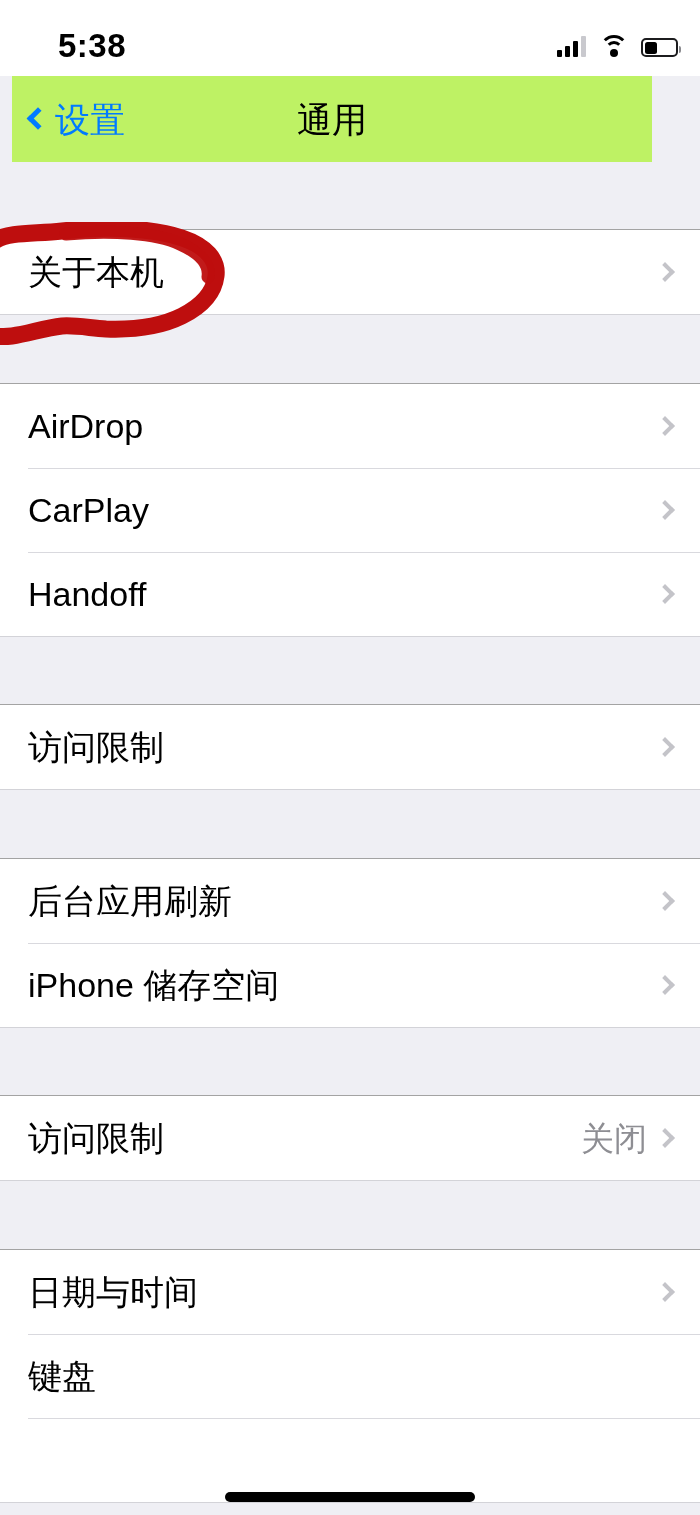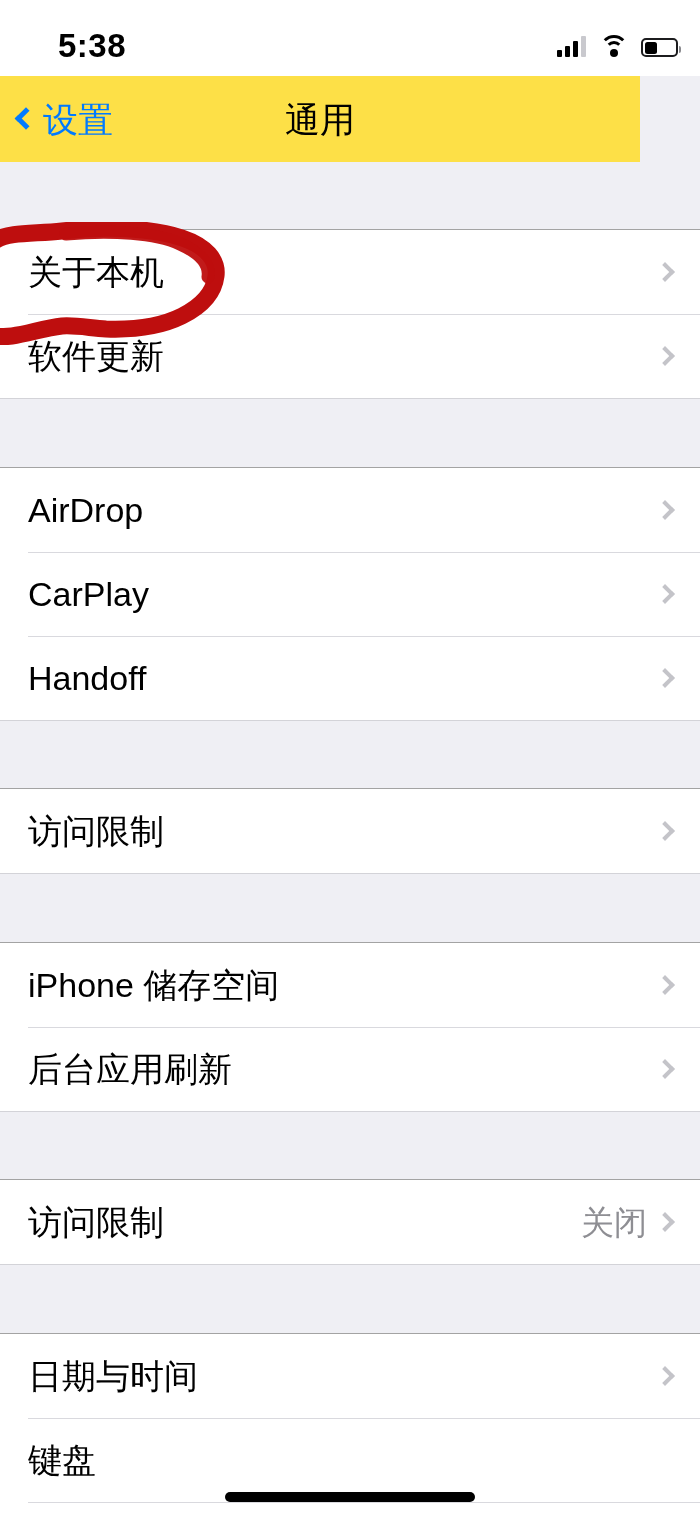--- a/index.html
+++ b/index.html
@@ -58,23 +58,23 @@
     position:absolute; left:1.5px; top:1.5px; bottom:1.5px;
     background:#000; border-radius:2.5px;
   }
   .batt .cap {
     position:absolute; right:-5px; top:5.5px;
     width:2.5px; height:7px; background:#8a8a8e; border-radius:0 2px 2px 0;
   }
 
   
   #nav-bar {
-    position:absolute; top:76px; left:0;
+    position:absolute; top:76px; left:12px;
     width:640px; height:86px;
-    background:#fde047;
+    background:#bef264;
   }
   #back-button {
     position:absolute; left:18px; top:50%;
     transform:translateY(-50%);
     display:flex; align-items:center; gap:9px;
     cursor:pointer;
   }
   #back-chevron {
     width:16px; height:16px;
     border-left:5px solid #007AFF;
@@ -175,24 +175,20 @@
     <div id="nav-title">通用</div>
   </div>
 
   <div id="list">
       <div class="gap" style="height: 67px;"></div>
       <div class="card">
         <div class="row">
           <div class="row-label">关于本机</div>
           <div class="chev"></div>
         </div>
-        <div class="row">
-          <div class="row-label">软件更新</div>
-          <div class="chev"></div>
-        </div>
       </div>
       <div class="gap" style="height: 68px;"></div>
       <div class="card">
         <div class="row">
           <div class="row-label">AirDrop</div>
           <div class="chev"></div>
         </div>
         <div class="row">
           <div class="row-label">CarPlay</div>
           <div class="chev"></div>
@@ -205,25 +201,25 @@
       <div class="gap" style="height: 67px;"></div>
       <div class="card">
         <div class="row">
           <div class="row-label">访问限制</div>
           <div class="chev"></div>
         </div>
       </div>
       <div class="gap" style="height: 68px;"></div>
       <div class="card">
         <div class="row">
+          <div class="row-label">后台应用刷新</div>
+          <div class="chev"></div>
+        </div>
+        <div class="row">
           <div class="row-label">iPhone 储存空间</div>
-          <div class="chev"></div>
-        </div>
-        <div class="row">
-          <div class="row-label">后台应用刷新</div>
           <div class="chev"></div>
         </div>
       </div>
       <div class="gap" style="height: 67px;"></div>
       <div class="card">
         <div class="row">
           <div class="row-label">访问限制</div>
           <div class="row-value">关闭</div>
           <div class="chev"></div>
         </div>

